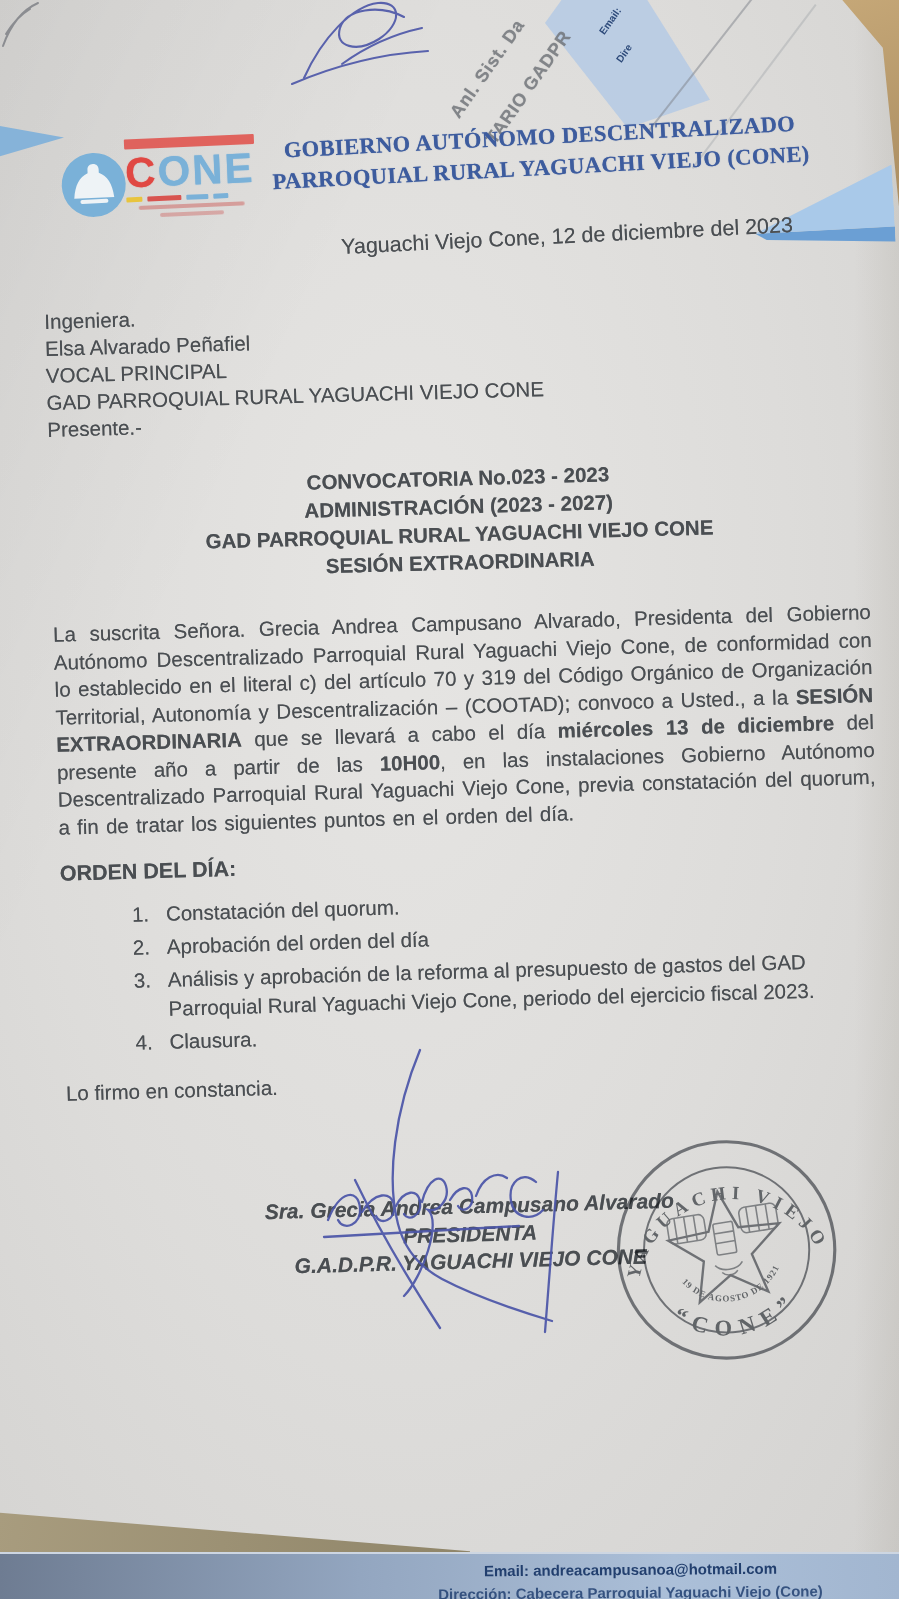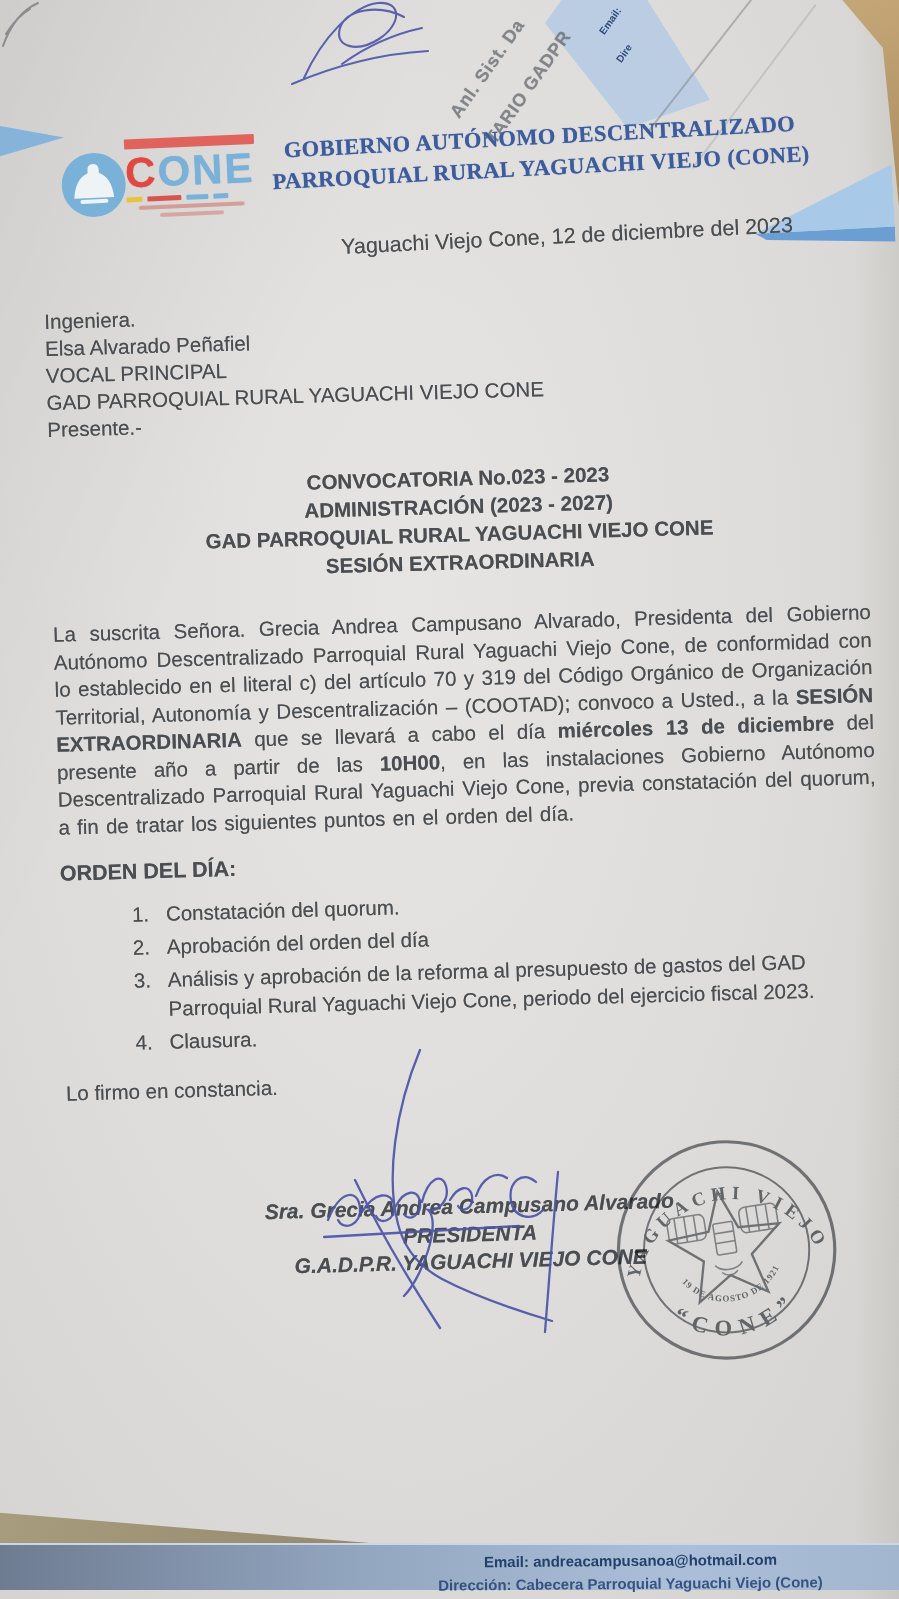--- a/index.html
+++ b/index.html
@@ -64,21 +64,21 @@
   .agenda .it-txt{max-width:712px;}
   .closing{margin-top:23px;}
   .sigblock{margin-top:98px;margin-left:110px;width:580px;text-align:center;
     font-weight:bold;font-style:italic;font-size:21px;line-height:27.5px;color:#4a4e52;}
   
   .ink{position:absolute;pointer-events:none;}
   .seal{position:absolute;left:608px;top:1128px;width:236px;height:236px;
     transform:rotate(-9deg);opacity:.84;mix-blend-mode:multiply;}
   .seal text{font-family:"Liberation Serif",serif;font-weight:bold;fill:#565b61;}
   
-  .footer{position:absolute;left:0;right:0;bottom:9px;height:45px;
+  .footer{position:absolute;left:0;right:0;bottom:0;height:45px;
     background:linear-gradient(90deg,#6e7c92,#93a6c0 40%,#abbfd8 75%,#a2b6d0);
     border-top:2px solid #cdd6e2;}
   .footer .l1,.footer .l2{position:absolute;left:370px;right:8px;text-align:center;
     font-weight:bold;font-size:15px;color:#223f6e;transform:rotate(-.5deg);}
   .footer .l1{top:7px;}
   .footer .l2{top:30px;color:#2a4878;opacity:.9;}
 </style>
 </head>
 <body>
 

